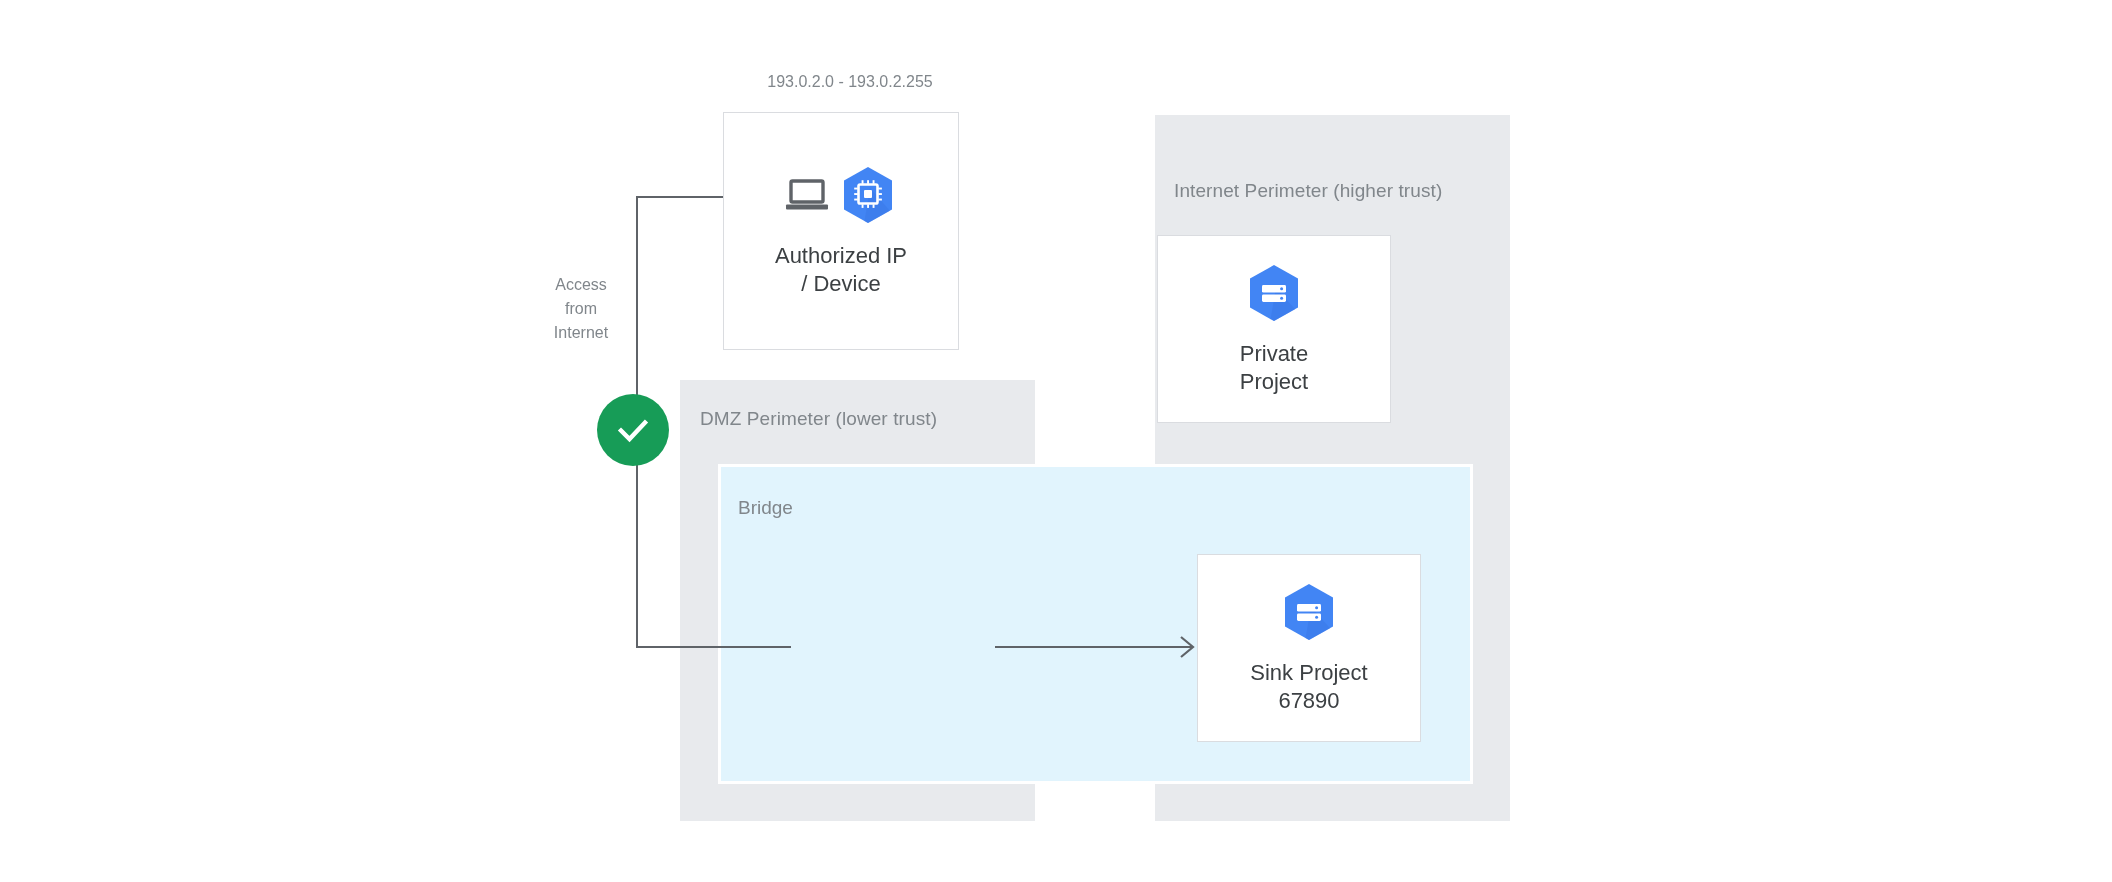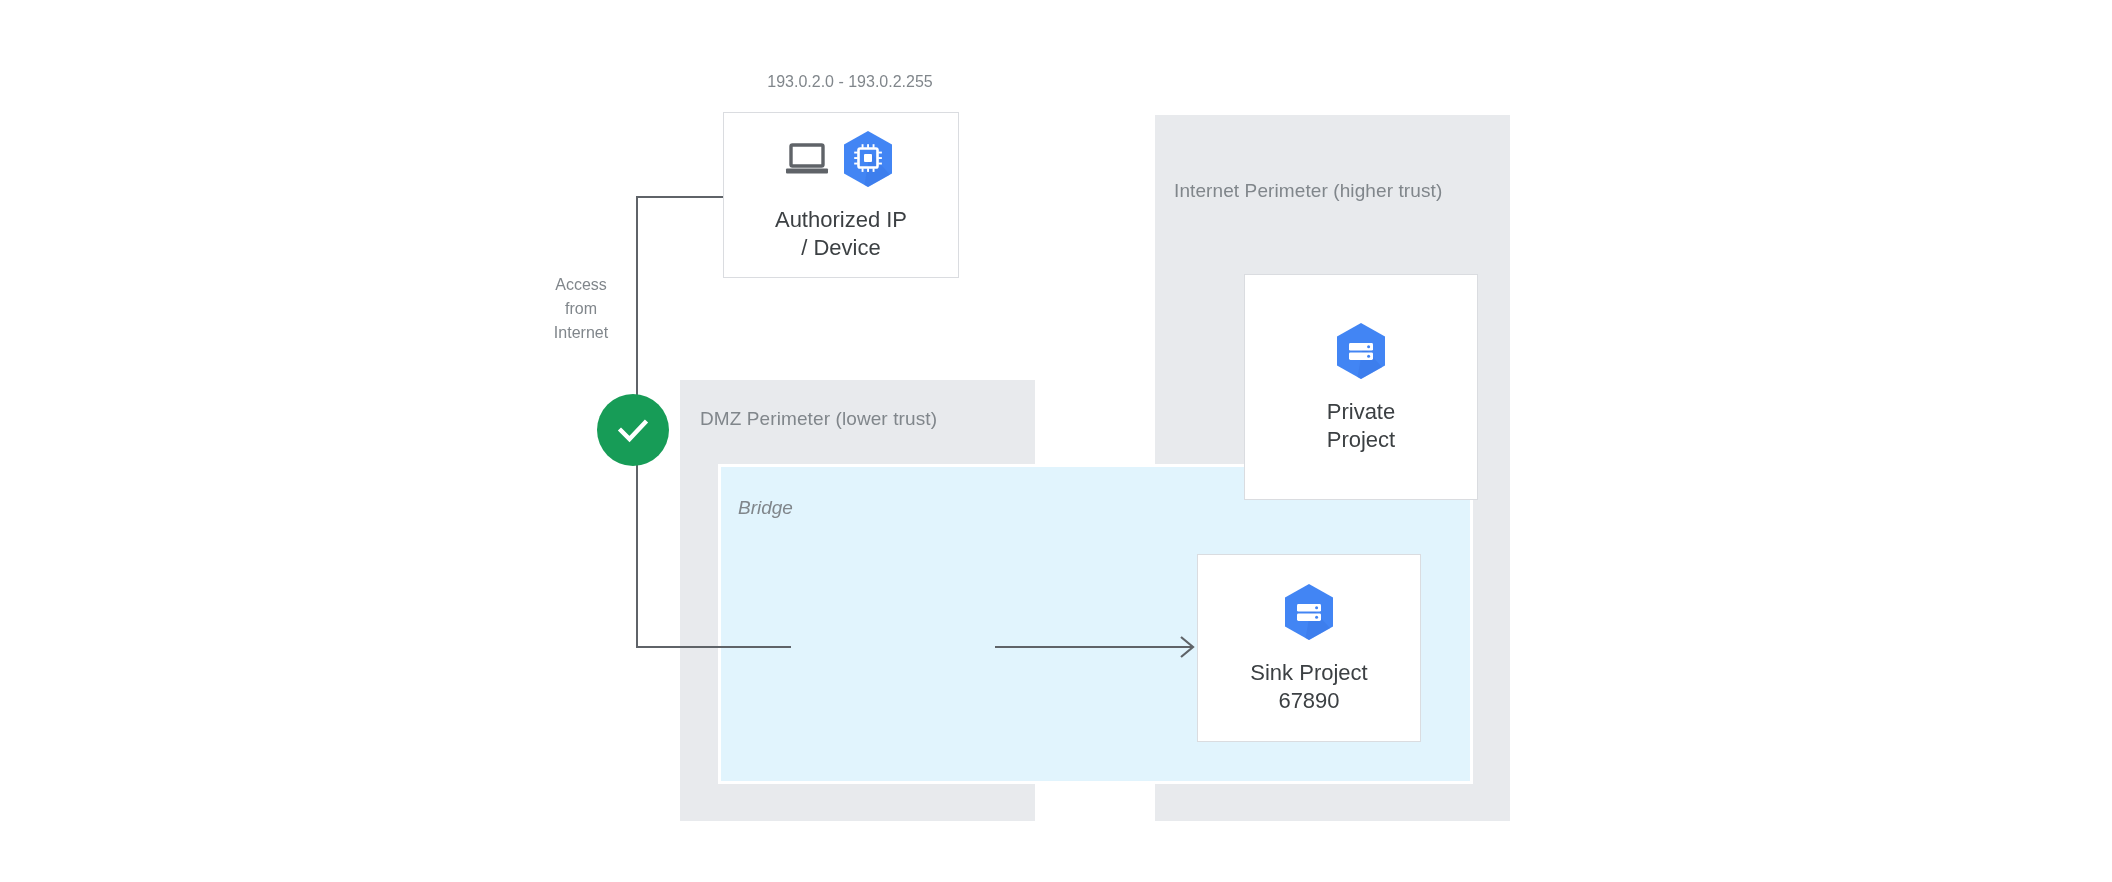--- a/index.html
+++ b/index.html
@@ -113,41 +113,41 @@
 
 <div id="canvas">
 
   <div class="perimeter" style="left:1155px; top:115px; width:355px; height:706px;"></div>
   <div class="perimeter-label" style="left:1174px; top:180px;">Internet Perimeter (higher trust)</div>
 
   <div class="perimeter" style="left:680px; top:380px; width:355px; height:441px;"></div>
   <div class="perimeter-label" style="left:700px; top:408px;">DMZ Perimeter (lower trust)</div>
 
   <div class="bridge" style="left:718px; top:464px; width:755px; height:320px;"></div>
-  <div class="bridge-label" style="left:738px; top:497px;font-style:italic;">Bridge</div>
+  <div class="bridge-label" style="left:738px; top:497px;">Bridge</div>
 
   <div class="line line-h" style="left:636px; top:196px; width:89px;"></div>
 
   <div class="line line-v" style="left:636px; top:196px; height:452px;"></div>
 
   <div class="line line-h" style="left:636px; top:646px; width:155px;"></div>
 
   <div class="check-badge" style="left:597px; top:394px; width:72px; height:72px;">
     <svg width="40" height="40" viewBox="0 0 40 40">
       <path d="M8 20.5 L16.5 29 L32 12.5" fill="none" stroke="#ffffff" stroke-width="4.4" stroke-linecap="square" stroke-linejoin="miter"></path>
     </svg>
   </div>
 
   <div class="caption" style="left:530px; top:265px; width:102px;margin-top:8px;">Access
 from
 Internet</div>
 
   <div class="caption" style="left:700px; top:70px; width:300px;">193.0.2.0 - 193.0.2.255</div>
 
-  <div class="node" style="left:723px; top:112px; width:236px; height:166px;">
+  <div class="node" style="left:723px; top:112px; width:236px; height:238px;">
     <div class="node-icons">
 
       <svg width="44" height="36" viewBox="0 0 44 36">
         <rect x="6" y="4" width="32" height="21" rx="1.5" fill="none" stroke="#5F6368" stroke-width="3.4"></rect>
         <rect x="1" y="27.5" width="42" height="5" rx="1" fill="#5F6368"></rect>
       </svg>
 
       <svg width="58" height="62" viewBox="0 0 58 62">
         <defs>
           <clipPath id="hexclip1">
@@ -173,21 +173,21 @@
           <rect x="39.3" y="23.6" width="3.6" height="1.9"></rect>
           <rect x="39.3" y="29.1" width="3.6" height="1.9"></rect>
           <rect x="39.3" y="34.6" width="3.6" height="1.9"></rect>
         </g>
       </svg>
     </div>
     <div class="node-label">Authorized IP
 / Device</div>
   </div>
 
-  <div class="node" style="left:1244px; top:235px; width:234px; height:226px;margin-top:39px;">
+  <div class="node" style="left:1157px; top:235px; width:234px; height:188px;">
     <div class="node-icons">
       <svg width="58" height="62" viewBox="0 0 58 62">
         <defs>
           <clipPath id="hexclip2">
             <path d="M29 3 L53 16.5 L53 45.5 L29 59 L5 45.5 L5 16.5 Z"></path>
           </clipPath>
         </defs>
         <path d="M29 3 L53 16.5 L53 45.5 L29 59 L5 45.5 L5 16.5 Z" fill="#4285F4"></path>
         <g clip-path="url(#hexclip2)">
           <path d="M31 26 L58 56 L58 66 L24 66 Z" fill="#3B78E7" opacity="0.55"></path>

